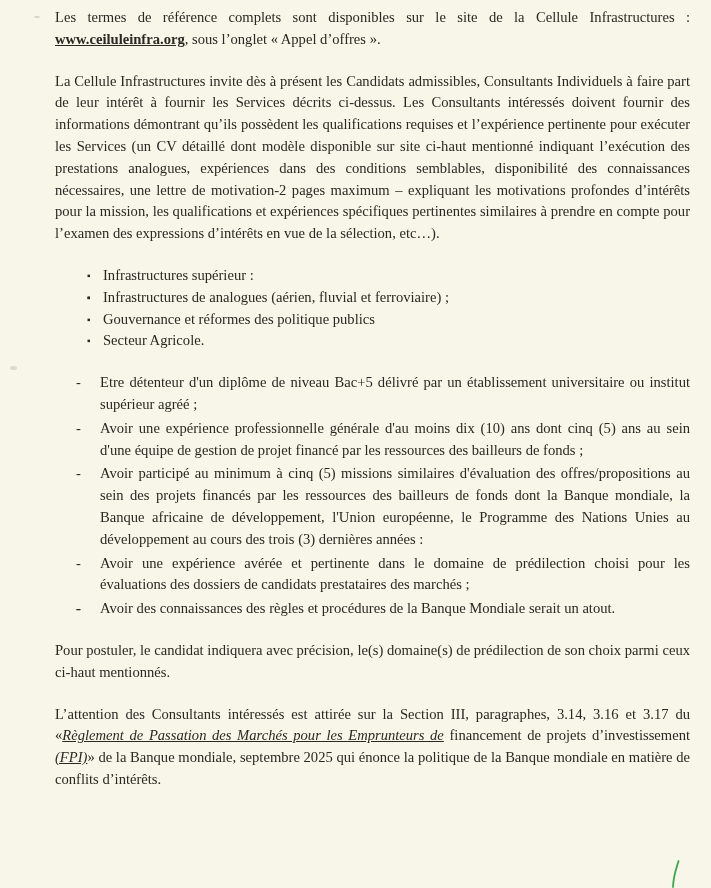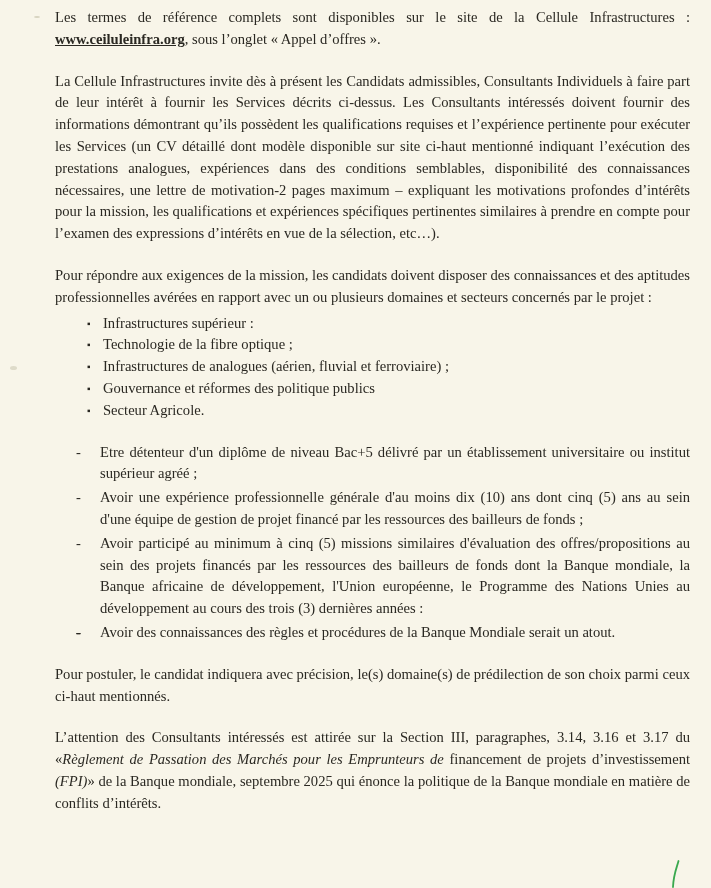--- a/index.html
+++ b/index.html
@@ -29,20 +29,21 @@
     margin-bottom: 4px;
   }
   .weblink {
     color: #2a2822;
     font-weight: 600;
     text-decoration: underline;
     cursor: pointer;
   }
   .it {
     font-style: italic;
+    text-decoration: underline;
   }
   .sq-list {
     margin: 0 0 20px 0;
   }
   .sq-item {
     position: relative;
     padding-left: 48px;
     margin: 0;
   }
   .sq-item .marker {
@@ -85,36 +86,35 @@
 
 <div class="page">
 
   <div class="speck-a"></div>
   <div class="speck-b"></div>
 
   <p class="para"><span>Les termes de référence complets sont disponibles sur le site de la Cellule Infrastructures : </span><a class="weblink">www.ceiluleinfra.org</a><span>, sous l’onglet « Appel d’offres ».</span></p>
 
   <p class="para">La Cellule Infrastructures invite dès à présent les Candidats admissibles, Consultants Individuels à faire part de leur intérêt à fournir les Services décrits ci-dessus. Les Consultants intéressés doivent fournir des informations démontrant qu’ils possèdent les qualifications requises et l’expérience pertinente pour exécuter les Services (un CV détaillé dont modèle disponible sur site ci-haut mentionné indiquant l’exécution des prestations analogues, expériences dans des conditions semblables, disponibilité des connaissances nécessaires, une lettre de motivation-2 pages maximum – expliquant les motivations profondes d’intérêts pour la mission, les qualifications et expériences spécifiques pertinentes similaires à prendre en compte pour l’examen des expressions d’intérêts en vue de la sélection, etc…).</p>
 
-  <p class="para tight">Pour répondre aux exigences de la mission, les candidats doivent disposer des connaissances et des aptitudes professionnelles avérées en rapport avec un ou plusieurs domaines et secteurs concernés par le projet :</p>
 
   <div class="sq-list">
     <div class="sq-item"><span class="marker">▪</span><span>Infrastructures supérieur :</span></div>
-    <div class="sq-item"><span class="marker">▪</span><span>Technologie de la fibre optique ;</span></div>
+    <div class="sq-item"><span class="marker">▪</span></div>
     <div class="sq-item"><span class="marker">▪</span><span>Infrastructures de analogues (aérien, fluvial et ferroviaire) ;</span></div>
     <div class="sq-item"><span class="marker">▪</span><span>Gouvernance et réformes des politique publics</span></div>
     <div class="sq-item"><span class="marker">▪</span><span>Secteur Agricole.</span></div>
   </div>
 
 
   <div class="dash-list">
     <div class="dash-item"><span class="marker">-</span><span>Etre détenteur d'un diplôme de niveau Bac+5 délivré par un établissement universitaire ou institut supérieur agréé ;</span></div>
     <div class="dash-item"><span class="marker">-</span><span>Avoir une expérience professionnelle générale d'au moins dix (10) ans dont cinq (5) ans au sein d'une équipe de gestion de projet financé par les ressources des bailleurs de fonds ;</span></div>
     <div class="dash-item"><span class="marker">-</span><span>Avoir participé au minimum à cinq (5) missions similaires d'évaluation des offres/propositions au sein des projets financés par les ressources des bailleurs de fonds dont la Banque mondiale, la Banque africaine de développement, l'Union européenne, le Programme des Nations Unies au développement au cours des trois (3) dernières années :</span></div>
-    <div class="dash-item"><span class="marker">-</span></div>
+    <div class="dash-item"><span class="marker">-</span><span>Avoir une expérience avérée et pertinente dans le domaine de prédilection choisi pour les évaluations des dossiers de candidats prestataires des marchés ;</span></div>
     <div class="dash-item"><span class="marker">-</span></div>
     <div class="dash-item"><span class="marker">-</span><span>Avoir des connaissances des règles et procédures de la Banque Mondiale serait un atout.</span></div>
   </div>
 
   <p class="para">Pour postuler, le candidat indiquera avec précision, le(s) domaine(s) de prédilection de son choix parmi ceux ci-haut mentionnés.</p>
 
   <p class="para"><span>L’attention des Consultants intéressés est attirée sur la Section III, paragraphes, 3.14, 3.16 et 3.17 du «</span><span class="it">Règlement de Passation des Marchés pour les Emprunteurs de</span><span> financement de projets d’investissement </span><span class="it">(FPI)</span><span>» de la Banque mondiale, septembre 2025 qui énonce la politique de la Banque mondiale en matière de conflits d’intérêts.</span></p>
 
   <svg class="pen-mark" viewBox="0 0 12 28" xmlns="http://www.w3.org/2000/svg">
     <path d="M9.5 1 C8 7, 4.5 14, 4 27" fill="none" stroke="#3aa94f" stroke-width="1.8" stroke-linecap="round"></path>

